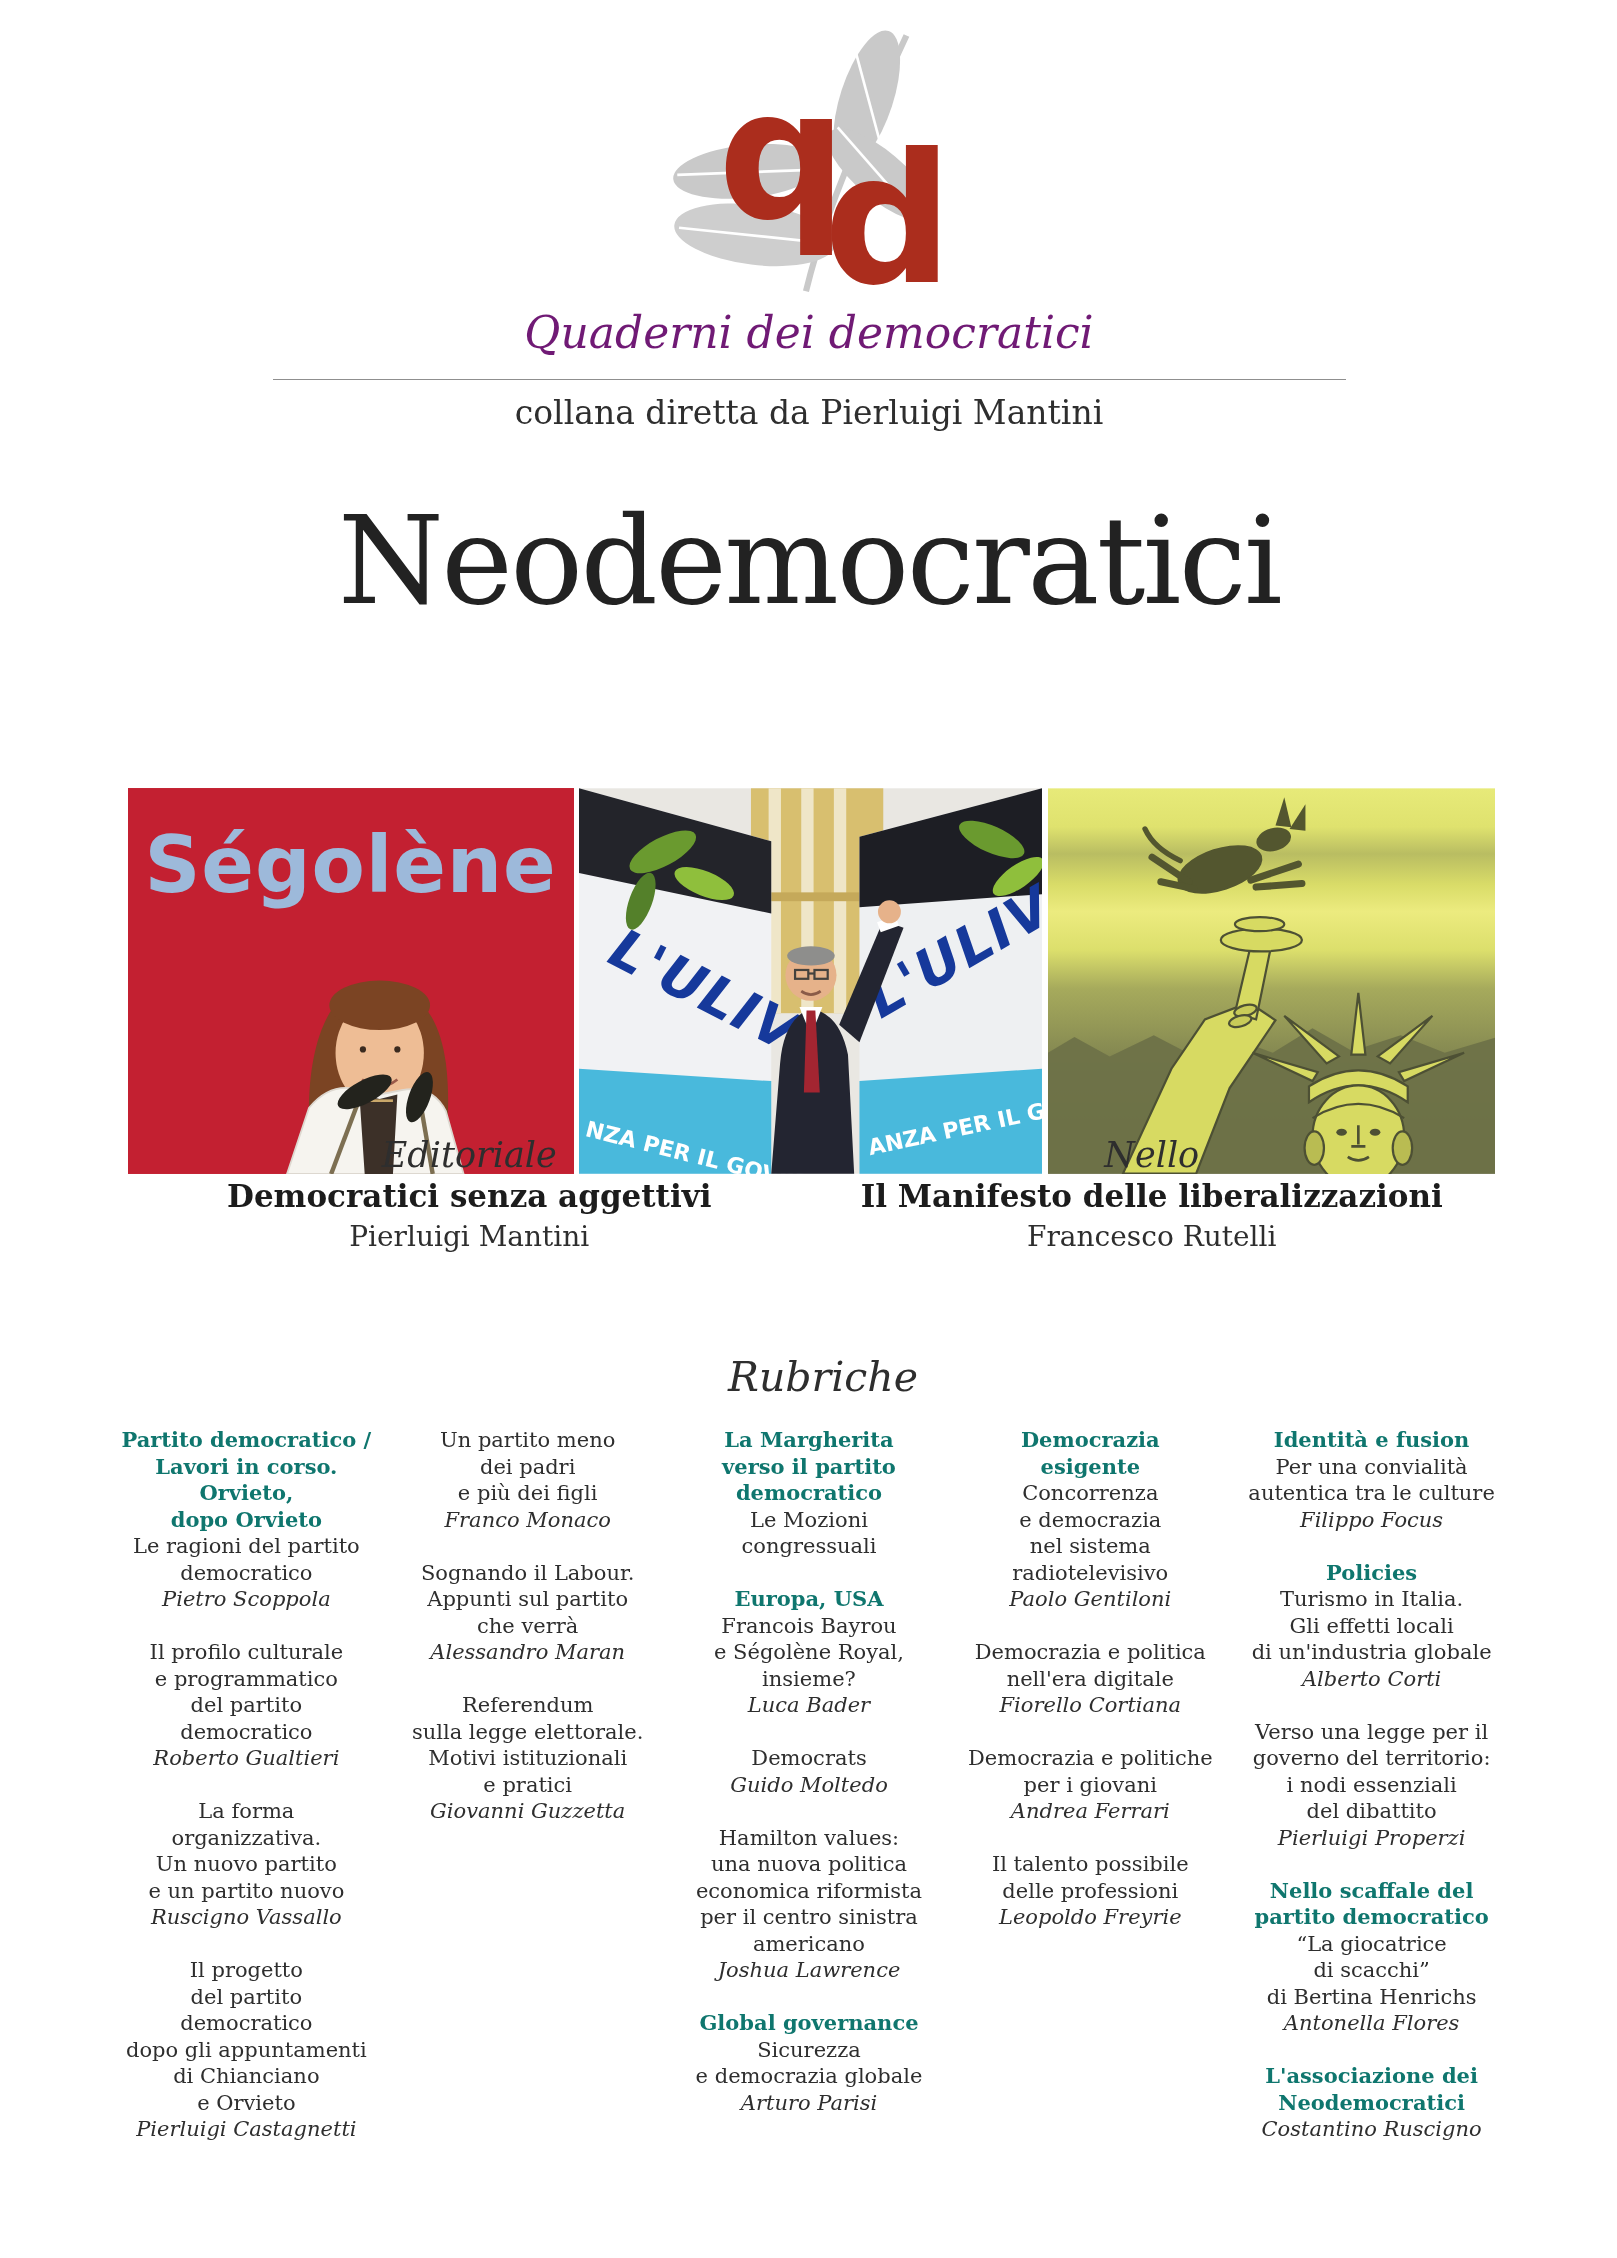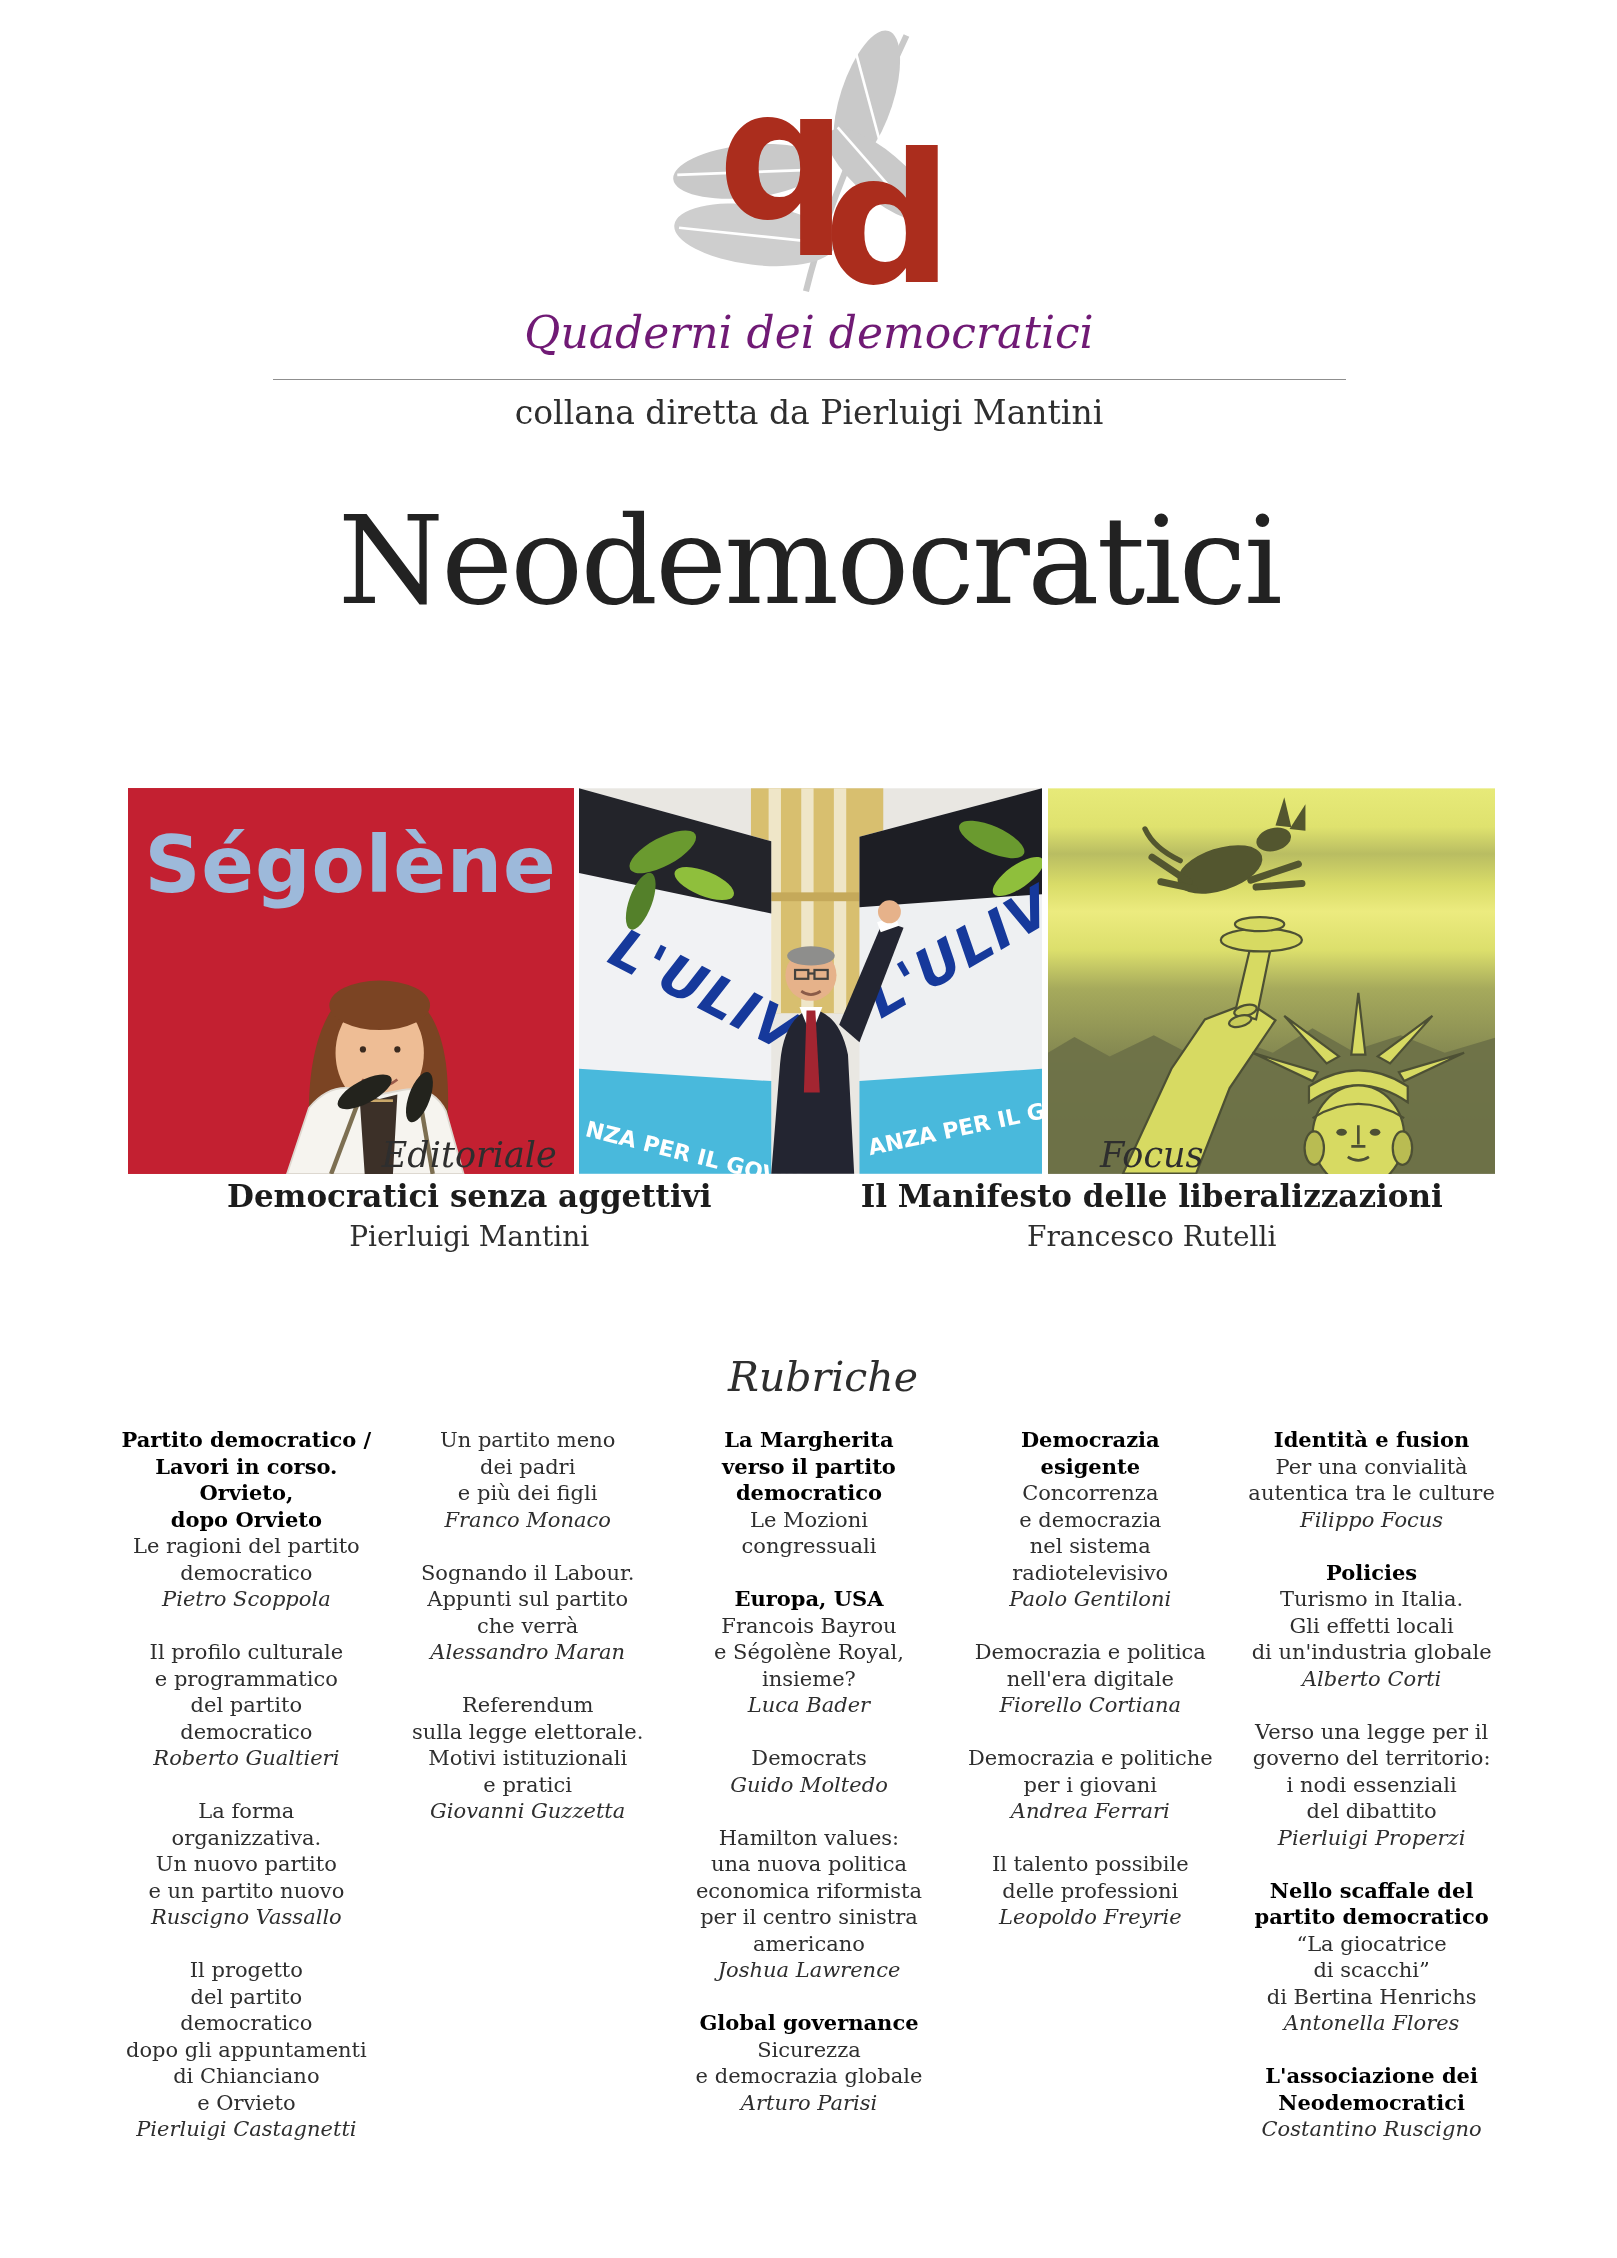--- a/index.html
+++ b/index.html
@@ -16,21 +16,21 @@
   .photo svg{display:block;}
   .sections-row{top:1134px;left:128px;width:1365px;display:flex;}
   .half{flex:1 1 0;text-align:center;}
   .sec-label{font-style:italic;font-size:35px;color:#2e2e2e;line-height:1.2;}
   .sec-title{font-weight:bold;font-size:31px;color:#1c1c1c;line-height:1.35;}
   .sec-author{font-size:28px;color:#2e2e2e;line-height:1.35;}
   .rubriche-heading{top:1353px;font-style:italic;font-size:41px;color:#2e2e2e;padding-left:28px;}
   .columns{top:1427px;left:111px;width:1396px;display:flex;gap:10.6px;}
   .rub-col{flex:1 1 0;text-align:center;font-size:21px;line-height:26.5px;}
   .entry{margin:0 0 26.5px 0;}
-  .e-bold{font-weight:bold;white-space:pre;color:#000000;}
+  .e-bold{font-weight:bold;white-space:pre;color:#0f766e;}
   .e-text{white-space:pre;color:#2e2e2e;}
   .e-author{font-style:italic;color:#2e2e2e;}
 </style>
 </head>
 <body>
 
 <div class="abs logo-wrap">
   <svg width="335" height="272" viewBox="0 0 380 308">
     <path d="M300,14 C252,118 212,198 186,304" stroke="#c9c9c9" stroke-width="7" fill="none"></path>
     <ellipse cx="255" cy="85" rx="30" ry="80" transform="rotate(18 255 85)" fill="#c9c9c9"></ellipse>
@@ -173,21 +173,21 @@
   </div>
 </div>
 
 <div class="abs sections-row">
   <div class="half">
     <div class="sec-label">Editoriale</div>
     <div class="sec-title">Democratici senza aggettivi</div>
     <div class="sec-author">Pierluigi Mantini</div>
   </div>
   <div class="half">
-    <div class="sec-label">Focus</div>
+    <div class="sec-label">Nello</div>
     <div class="sec-title">Il Manifesto delle liberalizzazioni</div>
     <div class="sec-author">Francesco Rutelli</div>
   </div>
 </div>
 
 <div class="abs center rubriche-heading">Rubriche</div>
 <div class="abs columns">
     <div class="rub-col">
       <div class="entry">
         <div class="e-bold">Partito democratico /

